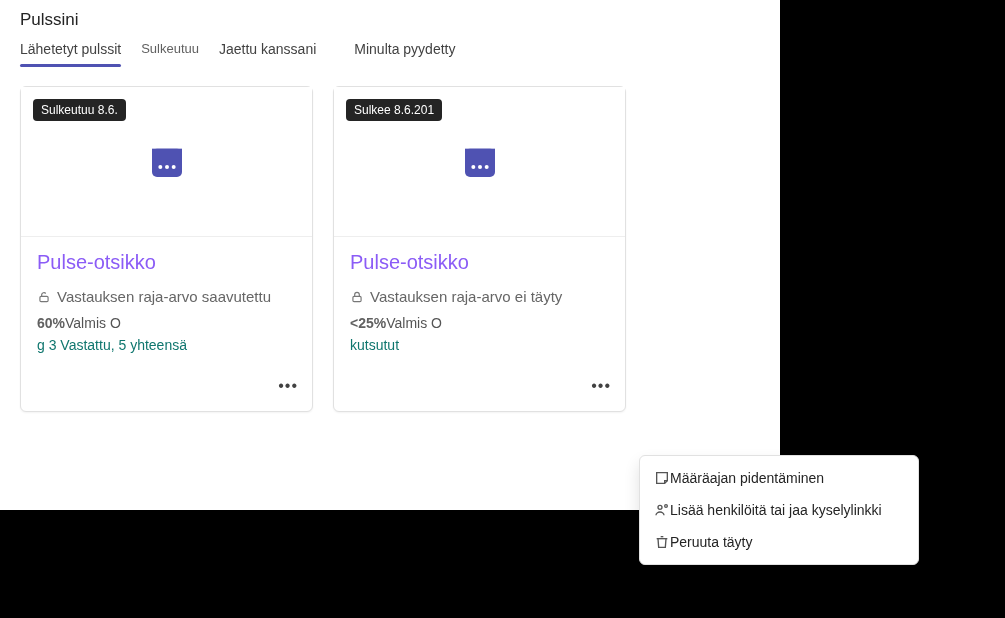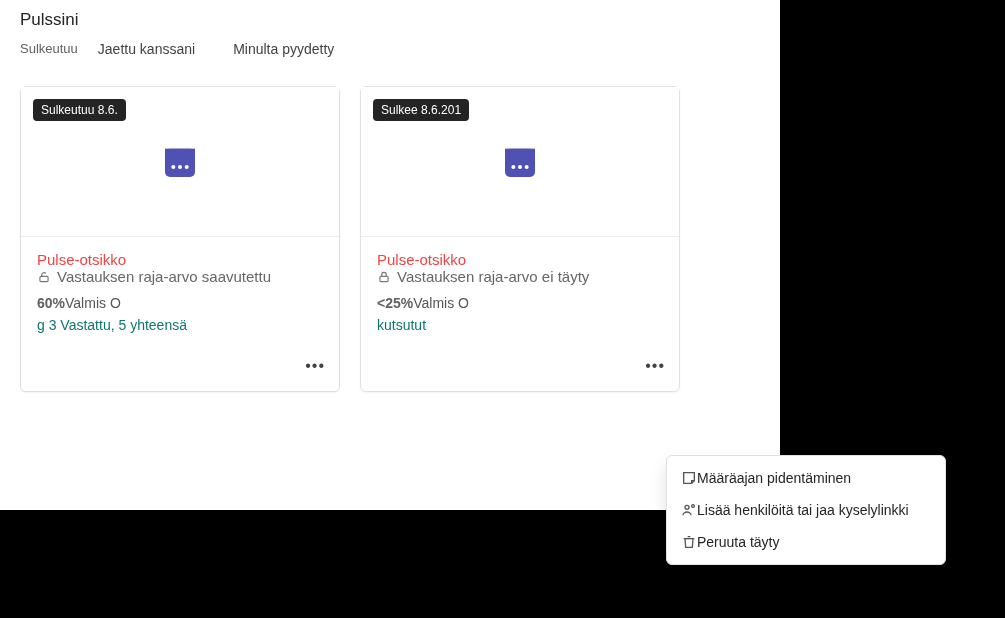--- a/index.html
+++ b/index.html
@@ -46,21 +46,21 @@
     height: 3px;
     background: #4f52b2;
     border-radius: 2px;
   }
   .tab.secondary { font-size: 13px; color: #616161; }
   .cards {
     display: flex;
     gap: 20px;
   }
   .card {
-    width: 320px;
+    width: 293px;
     border: 1px solid #e1e1e1;
     border-radius: 6px;
     overflow: visible;
     background: #fff;
     box-shadow: 0 1px 2px rgba(0,0,0,0.05);
     position: relative;
   }
   .card-top {
     height: 150px;
     background: #fff;
@@ -81,22 +81,23 @@
     border-radius: 4px;
   }
   .cal-icon {
     width: 40px;
     height: 40px;
   }
   .card-body {
     padding: 14px 16px 10px;
   }
   .card-title {
-    font-size: 15px;
-    color: #ef4444;
+    font-size: 20px;
+    color: #8b5cf6;
+    margin-bottom: 14px;
   }
   .status-row {
     display: flex;
     align-items: center;
     gap: 6px;
     font-size: 15px;
     color: #666;
     margin-bottom: 10px;
   }
   .lock-icon { width: 14px; height: 14px; flex-shrink:0;}
@@ -150,20 +151,21 @@
   .menu-icon { width: 16px; height: 16px; flex-shrink:0;}
 </style>
 </head>
 <body>
 
 <div class="app">
 
   <h1 class="page-title">Pulssini</h1>
 
   <div class="tabs">
+    <div class="tab active"><span>Lähetetyt pulssit</span></div>
     <div class="tab secondary"><span>Sulkeutuu</span></div>
     <div class="tab"><span>Jaettu kanssani</span></div>
     <div class="tab" style="margin-left:18px"><span>Minulta pyydetty</span></div>
   </div>
 
   <div class="cards">
 
     <div class="card">
       <div class="card-top">
         <span class="badge">Sulkeutuu 8.6.</span>

